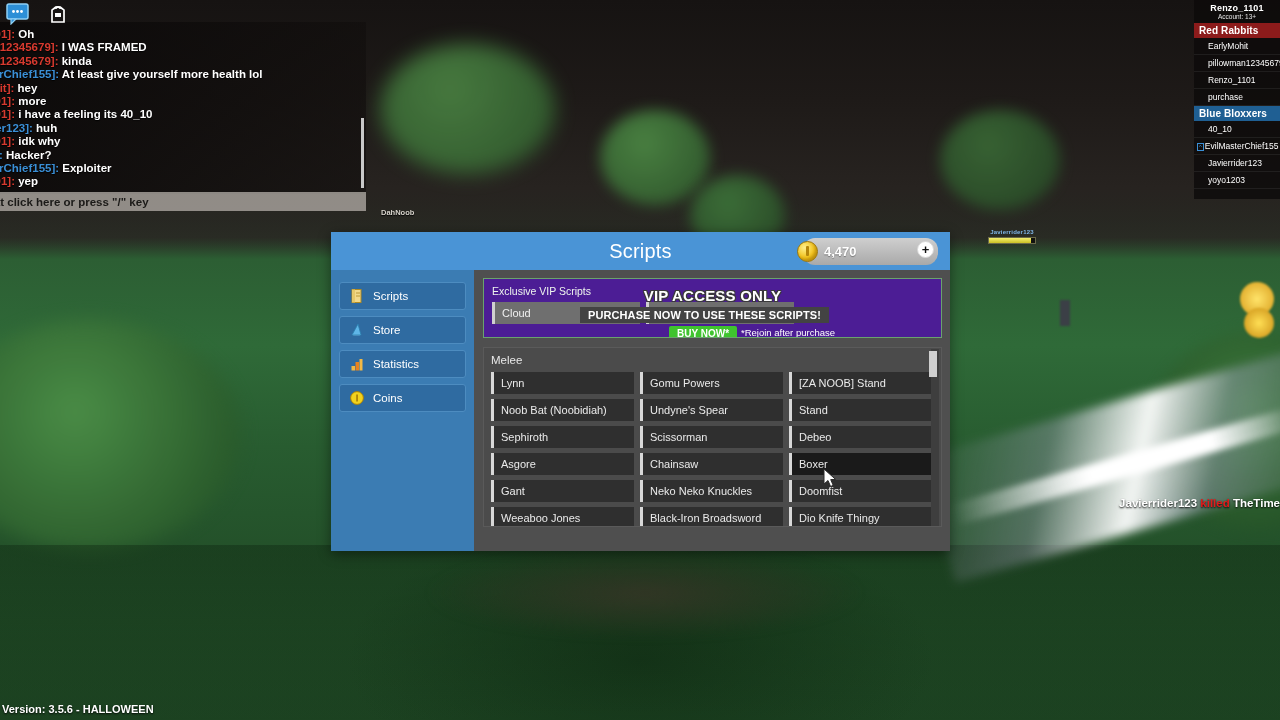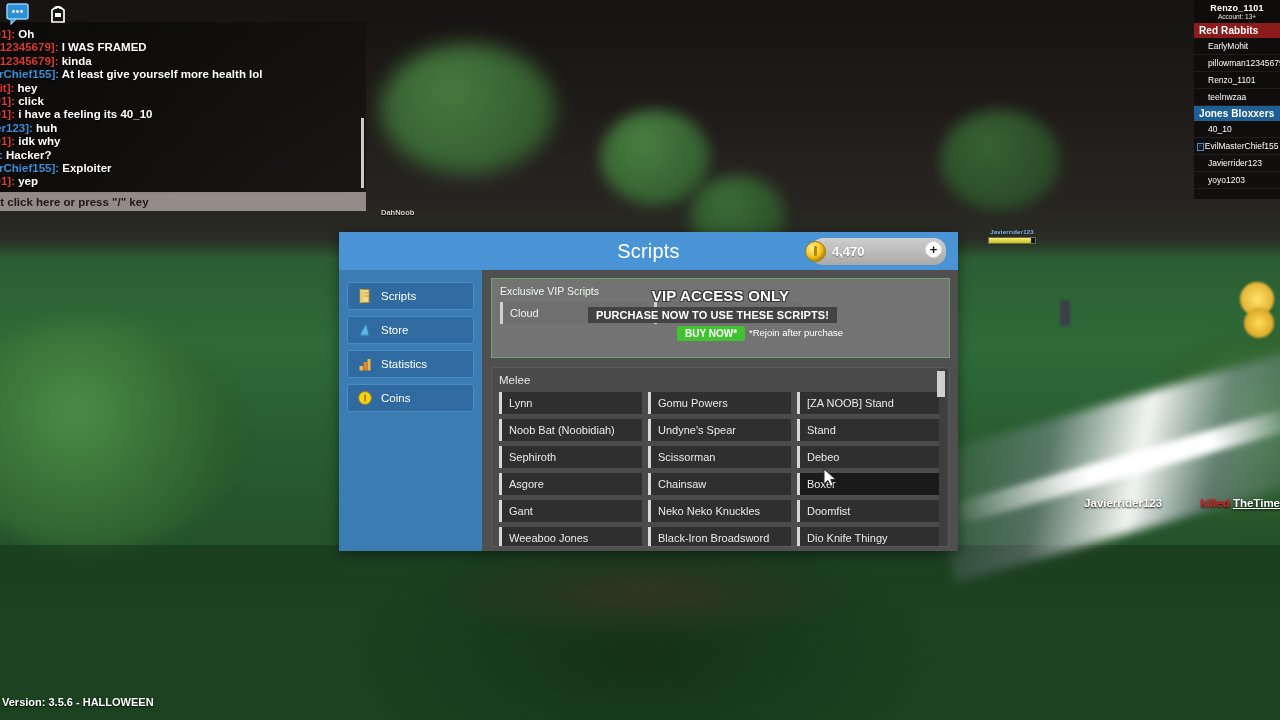--- a/index.html
+++ b/index.html
@@ -105,43 +105,43 @@
   .pl-row { font-size: 8.5px; padding: 3px 0 3px 14px; color: #ffffff; white-space: nowrap; overflow: hidden; border-bottom: 1px solid rgba(255,255,255,0.07); }
   .pl-row .tag { display:inline-block; border:1px solid #3a8fd6; color:#3a8fd6; font-size:6px; padding:0 1px; margin-right:1px; vertical-align: middle; }
 
   
   .killfeed {
     position: absolute; right: 0px; top: 497px; z-index: 26;
     font-size: 11.5px; font-weight: bold; white-space: nowrap;
     text-shadow: 0 1px 2px rgba(0,0,0,0.95);
   }
   .killfeed .kf-a { color: #ffffff; }
-  .killfeed .kf-v { color: #e01b1b; margin-left: 35px; }
-  .killfeed .kf-b { color: #ffffff; text-decoration: underline; }
+  .killfeed .kf-v { color: #e01b1b; }
+  .killfeed .kf-b { color: #ffffff; }
 
   
   .nametag {
     position: absolute; z-index: 20; font-size: 7.5px; font-weight: bold; color: #d8d4cc;
     text-shadow: 0 1px 1px #000;
   }
   .nametag2 { position: absolute; left: 988px; top: 229px; z-index: 20; text-align: center; }
   .nametag2 .nm2-text { font-size: 6px; font-weight: bold; color: #7fb6e8; display:block; letter-spacing: .2px;}
   .health-outer { width: 48px; height: 7px; background: #12120f; border: 1px solid #6b6b4a; margin-top: 2px; }
   .health-inner { height: 100%; width: 92%; background: linear-gradient(180deg,#f4ef6e,#c9c024); }
 
   
   .version {
-    position: absolute; left: 2px; bottom: 12px; z-index: 26;
+    position: absolute; left: 2px; bottom: 5px; z-index: 26;
     font-size: 11px; font-weight: bold; color: #ffffff;
     text-shadow: 0 1px 2px rgba(0,0,0,0.9);
   }
 
   
   .dialog {
-    position: absolute; left: 339px; top: 232px; width: 619px; height: 319px;
+    position: absolute; left: 331px; top: 232px; width: 619px; height: 319px;
     z-index: 40;
     box-shadow: 0 3px 12px rgba(0,0,0,0.45);
     overflow: hidden;
   }
   .dlg-header {
     position: relative; height: 38px; width: 100%;
     background: #4a94d6;
     display: flex; align-items: center; justify-content: center;
   }
   .dlg-title {
@@ -176,21 +176,21 @@
     border-radius: 3px; margin-bottom: 6px;
     display: flex; align-items: center; gap: 8px; padding-left: 9px; cursor: pointer;
   }
   .side-item .slabel { font-size: 11.5px; color: #ffffff; }
   .side-ico { width: 16px; height: 16px; flex: none; }
 
   .content { flex: 1; background: #4f4f4f; padding: 8px 8px 0 9px; position: relative; }
 
   
   .vip {
-    position: relative; height: 80px; background: #737373; border: 1px solid #6aa36d;
+    position: relative; height: 60px; background: #4c1d95; border: 1px solid #6aa36d;
     padding: 6px 8px; overflow: hidden;
   }
   .vip-label { font-size: 10.5px; color: #eef4ee; }
   .vip-items { display: flex; gap: 6px; margin-top: 5px; }
   .vip-item {
     width: 148px; height: 22px; background: #6f6f6f; border-left: 3px solid #d0d0d0;
     display: flex; align-items: center; padding-left: 7px; font-size: 11px; color: #f0f0f0;
   }
   .vip-overlay-title {
     position: absolute; left: 0; right: 0; top: 8px; text-align: center;
@@ -278,21 +278,21 @@
     </svg>
   </div>
 
   <div class="chat">
     <div id="chat-lines">
         <div class="chat-line"><span class="nm-red">_1101]: </span><span class="msg">Oh</span></div>
         <div class="chat-line"><span class="nm-red">man12345679]: </span><span class="msg">I WAS FRAMED</span></div>
         <div class="chat-line"><span class="nm-red">man12345679]: </span><span class="msg">kinda</span></div>
         <div class="chat-line"><span class="nm-blue">asterChief155]: </span><span class="msg">At least give yourself more health lol</span></div>
         <div class="chat-line"><span class="nm-red">Mohit]: </span><span class="msg">hey</span></div>
-        <div class="chat-line"><span class="nm-red">_1101]: </span><span class="msg">click</span></div>
+        <div class="chat-line"><span class="nm-red">_1101]: </span><span class="msg">more</span></div>
         <div class="chat-line"><span class="nm-red">_1101]: </span><span class="msg">i have a feeling its 40_10</span></div>
         <div class="chat-line"><span class="nm-blue">rrider123]: </span><span class="msg">huh</span></div>
         <div class="chat-line"><span class="nm-red">_1101]: </span><span class="msg">idk why</span></div>
         <div class="chat-line"><span class="nm-blue">203]: </span><span class="msg">Hacker?</span></div>
         <div class="chat-line"><span class="nm-blue">asterChief155]: </span><span class="msg">Exploiter</span></div>
         <div class="chat-line"><span class="nm-red">_1101]: </span><span class="msg">yep</span></div>
       </div>
     <div class="chat-scroll"></div>
   </div>
   <div class="chat-input">
@@ -302,22 +302,22 @@
   <div class="playerlist">
     <div class="pl-header">
       <div class="pl-name">Renzo_1101</div>
       <div class="pl-acct">Account: 13+</div>
     </div>
     <div id="teams-container">
         <div class="pl-team red">Red Rabbits</div>
         <div class="pl-row"><span>EarlyMohit</span></div>
         <div class="pl-row"><span>pillowman12345679</span></div>
         <div class="pl-row"><span>Renzo_1101</span></div>
-        <div class="pl-row"><span>teelnwzaa</span></div>
-        <div class="pl-team blue">Jones Bloxxers</div>
+        <div class="pl-row"><span>purchase</span></div>
+        <div class="pl-team blue">Blue Bloxxers</div>
         <div class="pl-row"><span>40_10</span></div>
         <div class="pl-row" style="padding-left: 3px;"><span class="tag">^</span><span>EvilMasterChief155</span></div>
         <div class="pl-row"><span>Javierrider123</span></div>
         <div class="pl-row"><span>yoyo1203</span></div>
       </div>
   </div>
 
   <div class="killfeed">
     <span class="kf-a">Javierrider123</span>
     <span class="kf-v">killed</span>

